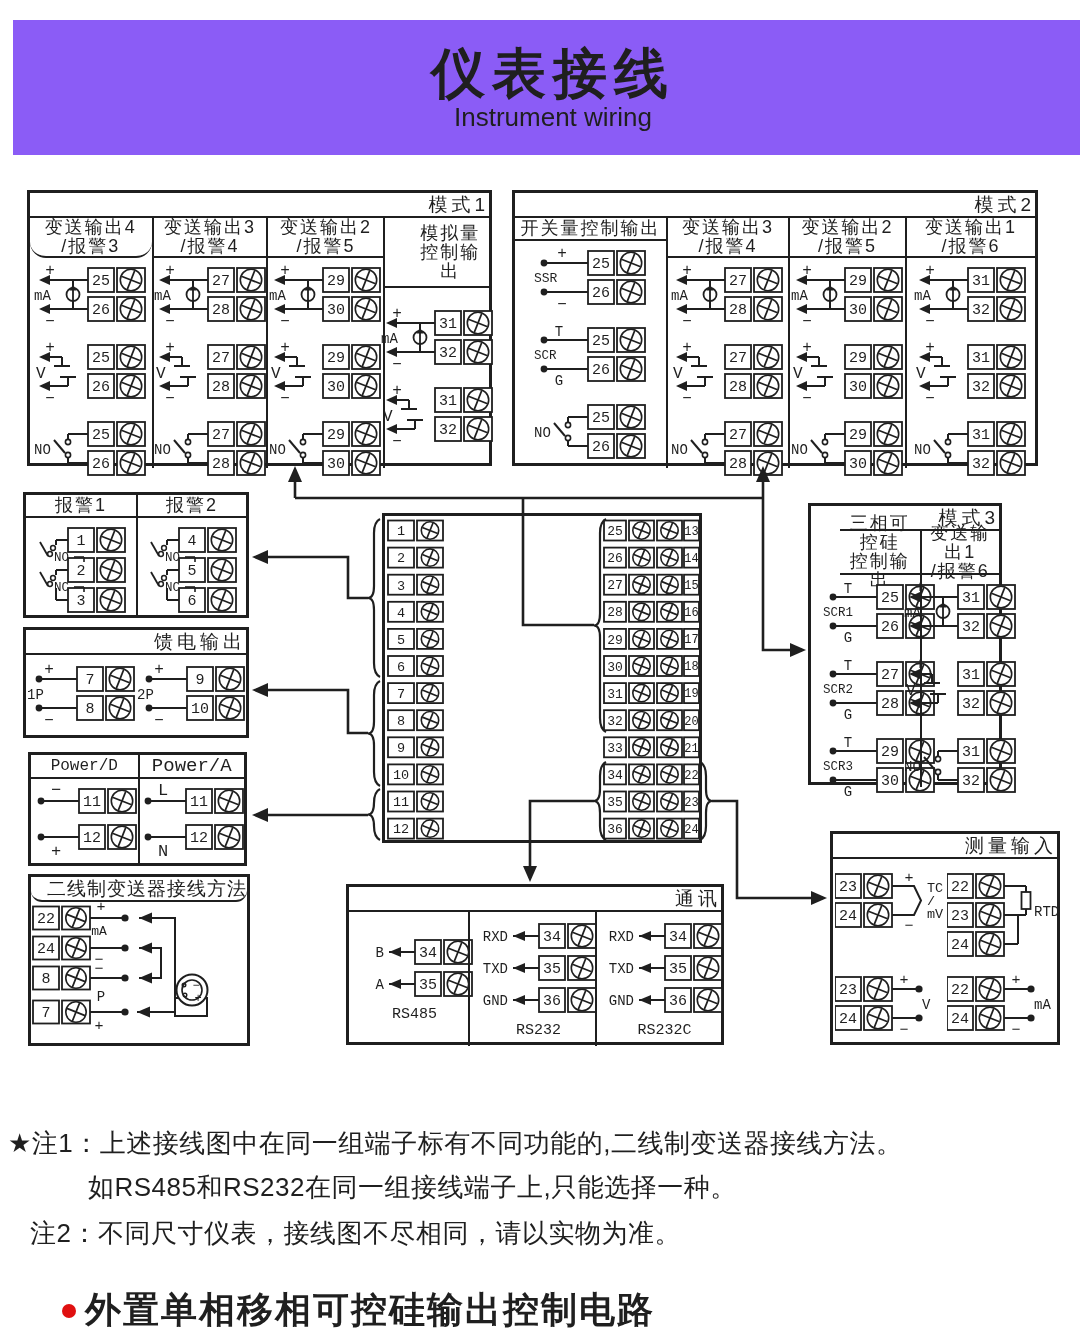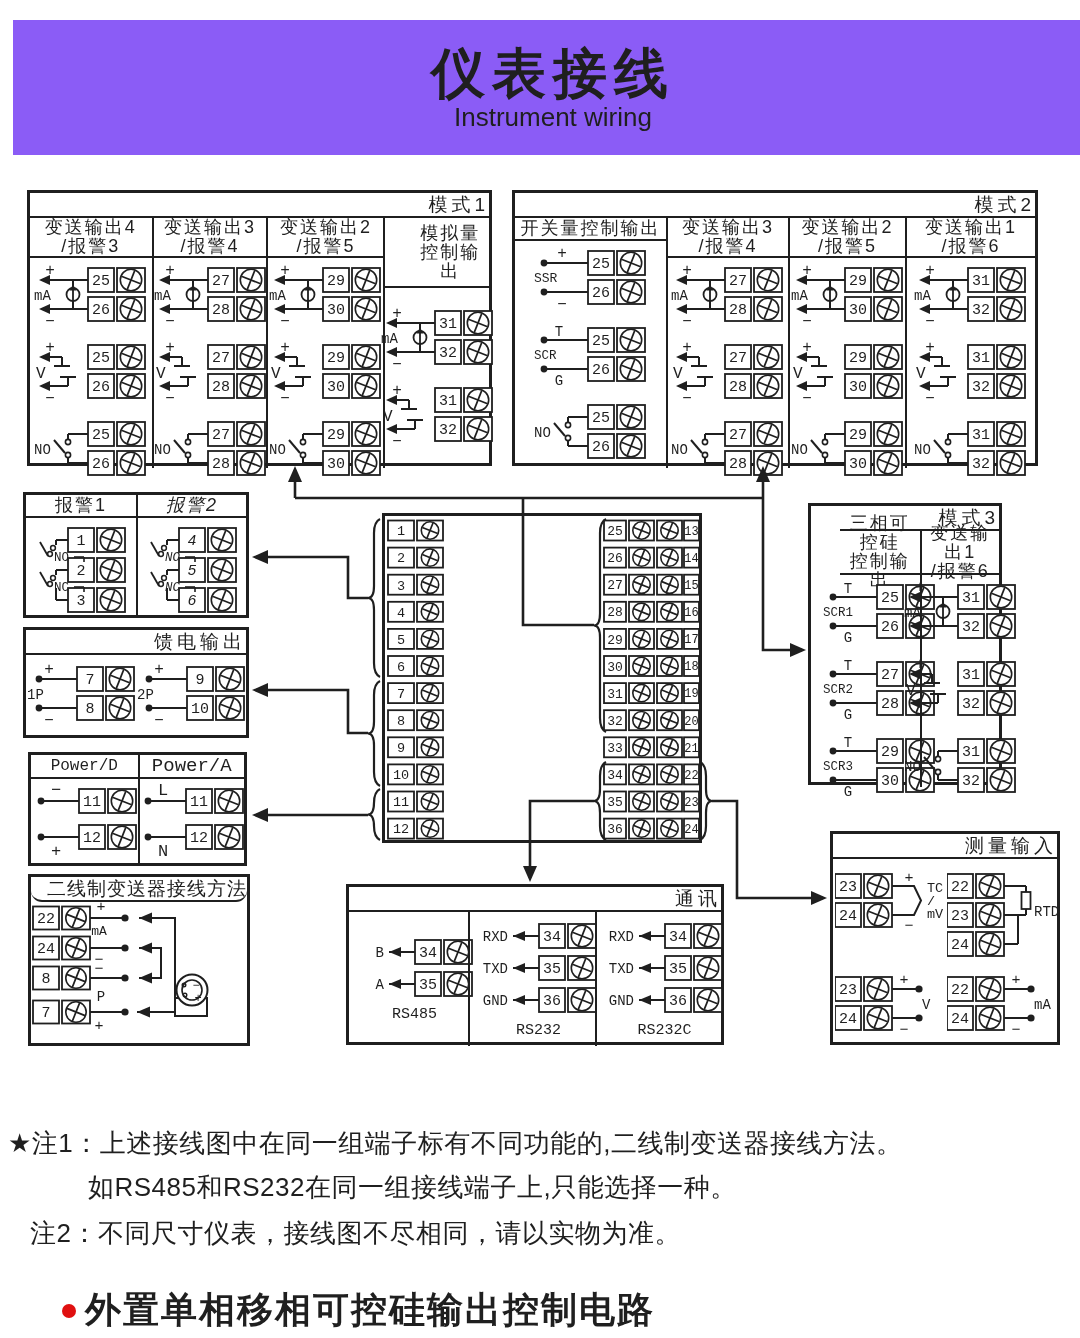--- a/index.html
+++ b/index.html
@@ -36,21 +36,21 @@
 
   <div class="banner">
     <div class="zh">仪表接线</div>
     <div class="en">Instrument wiring</div>
   </div>
 
   <div class="box" id="mode1" style="left:27px;top:190px;width:465px;height:276px;">
     <div class="box-title">模式1</div>
     <div class="cols" id="mode1-cols" style="height:250px;">
         <div class="col" style="width: 26.5%;">
-          <div class="col-header" style="height: 40px;">
+          <div class="col-header" style="height: 40px; border-radius: 16px;">
             <span>变送输出4</span>
             <span>/报警3</span>
           </div>
           <div class="col-groups">
             <svg width="113" height="77">
               <g>
                 <rect x="54" y="10" width="26" height="24" fill="#fff" stroke="#1f1f1f" stroke-width="1.8"></rect>
                 <text x="67" y="27.4" font-size="15" text-anchor="middle">25</text>
               </g>
               <g>
@@ -1101,21 +1101,21 @@
               <circle cx="14" cy="66" r="2.4" fill="#fff" stroke="#1f1f1f" stroke-width="1.5"></circle>
               <line x1="12" y1="68" x2="4" y2="54" stroke="#1f1f1f" stroke-width="1.8"></line>
               <text x="18" y="73" font-size="12.5" text-anchor="start">NC</text>
               <line x1="38" y1="69" x2="48" y2="69" stroke="#1f1f1f" stroke-width="1.6"></line>
               <line x1="48" y1="69" x2="48" y2="74" stroke="#1f1f1f" stroke-width="1.6"></line>
               <line x1="32" y1="82" x2="20" y2="82" stroke="#1f1f1f" stroke-width="2"></line>
               <line x1="20" y1="82" x2="20" y2="70" stroke="#1f1f1f" stroke-width="2"></line>
             </svg>
           </div>
         </div>
-        <div class="col" style="width: 50%; font-style: italic;">
+        <div class="col" style="width: 50%;">
           <div class="col-header" style="height: 26px;">
             <span>报警2</span>
           </div>
           <div class="col-groups centered">
             <svg width="91" height="108">
               <g>
                 <rect x="32" y="10" width="26" height="24" fill="#fff" stroke="#1f1f1f" stroke-width="1.8"></rect>
                 <text x="45" y="27.4" font-size="15" text-anchor="middle">4</text>
               </g>
               <g>

